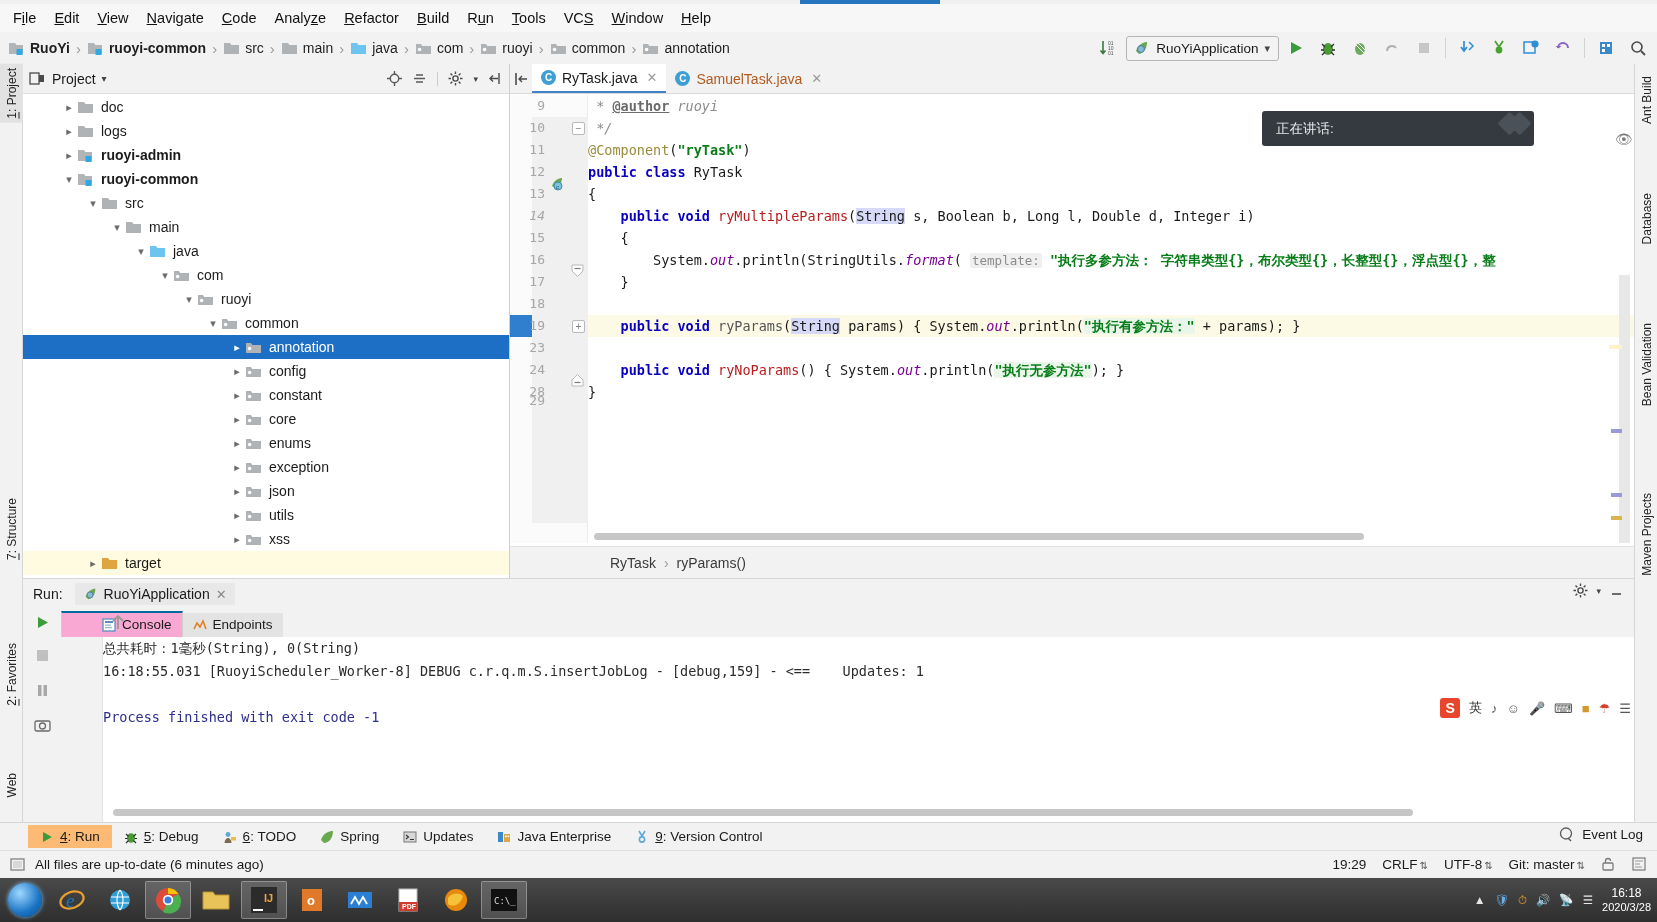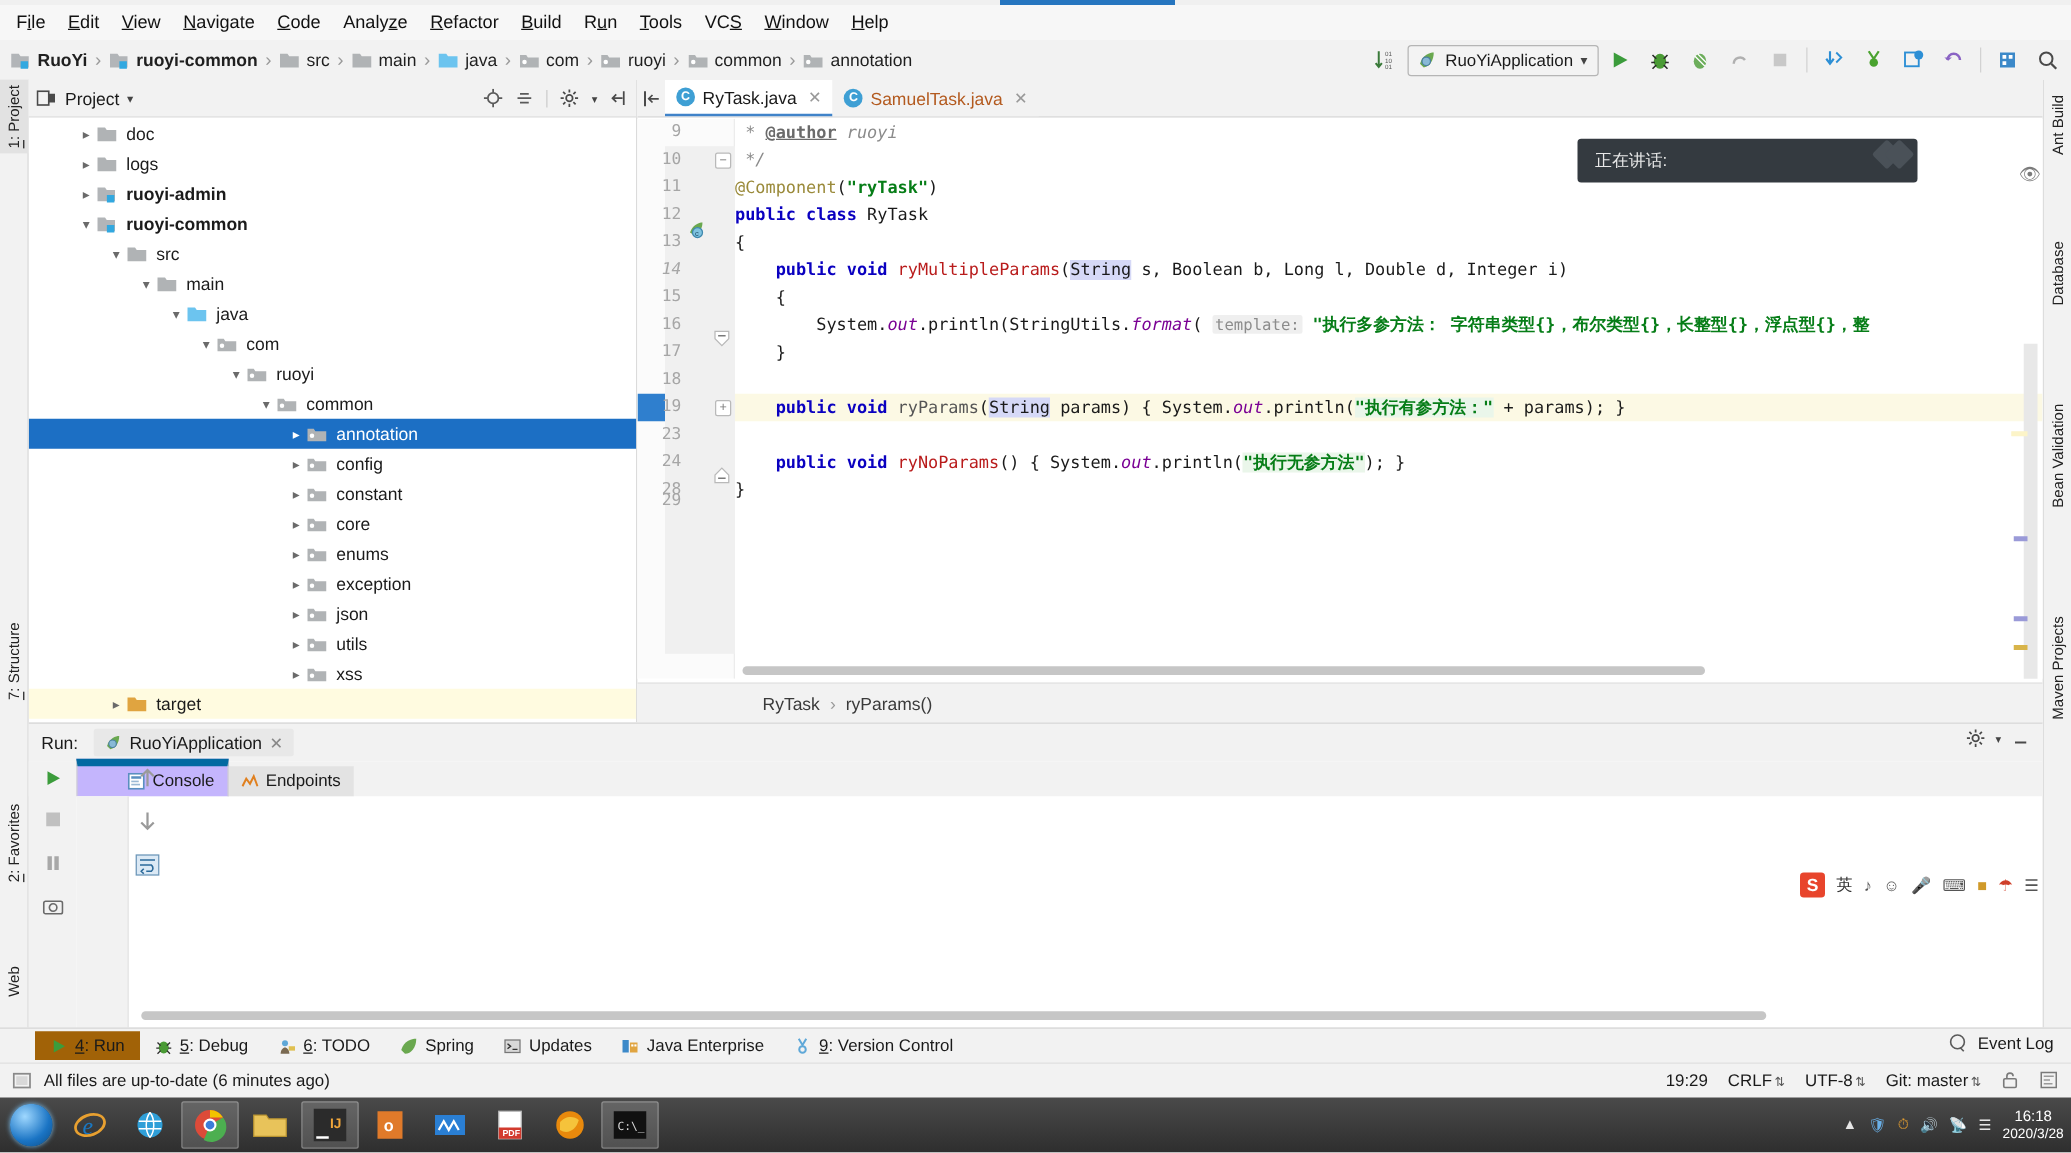--- a/index.html
+++ b/index.html
@@ -102,34 +102,34 @@
   
   .runpanel { position:absolute; left:23px; top:578px; width:1611px; height:244px; background:#fff; }
   .runhdr { height:31px; background:#f2f2f2; display:flex; align-items:center; padding-left:10px; border-top:1px solid #d6d6d6; }
   .runhdr .lbl { font-size:14px; margin-right:12px; }
   .runtab { display:flex; align-items:center; gap:6px; padding:3px 8px; font-size:14px; background:#e8e8e8; border-radius:2px;}
   .runtab .x { color:#888; font-size:13px; }
   .runsettings { position:absolute; right:10px; top:5px; display:flex; align-items:center; gap:8px; }
 
   .conhdr { position:absolute; top:31px; left:0; width:1611px; height:28px; background:#f2f2f2; display:flex; align-items:flex-end; padding-left:38px; }
   .contab { display:flex; align-items:center; gap:6px; padding:4px 10px 5px 10px; font-size:13.5px; background:#e3e3e3; }
-  .contab.active { background:#c4b5fd; border-top:6px solid #0369a1; border-left:1px solid #cfcfcf; border-right:1px solid #cfcfcf;padding-left:40px; }
+  .contab.active { background:#f9a8d4; border-top:2px solid #0369a1; border-left:1px solid #cfcfcf; border-right:1px solid #cfcfcf;padding-left:40px; }
   .runside { position:absolute; left:0; top:31px; width:38px; bottom:0; background:#f2f2f2; }
   .rbtn { position:absolute; left:6px; width:26px; height:26px; display:flex; align-items:center; justify-content:center; }
   .rbtn2 { position:absolute; left:44px; width:26px; height:26px; display:flex; align-items:center; justify-content:center; color:#7b7b7b; font-size:16px;}
   .conbody { position:absolute; left:80px; top:59px; right:24px; bottom:20px; background:#fff; font-family:"DejaVu Sans Mono", monospace; font-size:13.5px; color:#2b2b2b; overflow:hidden; }
   .conline { white-space:pre; height:23px; line-height:23px; }
   .conline.blue { color:#2e2e8f; }
   .considebar { position:absolute; left:38px; top:59px; width:42px; bottom:0px; background:#f2f2f2; border-right:1px solid #e4e4e4;}
   .conhscroll { position:absolute; left:90px; bottom:6px; width:1300px; height:7px; background:#c6c6c6; border-radius:4px; }
 
   
   .bottombar { position:absolute; left:0; top:822px; width:1657px; height:28px; background:#f2f2f2; border-top:1px solid #d6d6d6; display:flex; align-items:center; padding-left:28px; }
   .btab { display:flex; align-items:center; gap:6px; padding:4px 12px; font-size:13.5px; color:#1a1a1a; }
-  .btab.active { background:#a16207;justify-content:center; }
+  .btab.active { background:#fdba74;justify-content:center; }
   .btab u { text-decoration:underline; }
   .eventlog { position:absolute; right:14px; top:826px; display:flex; align-items:center; gap:7px; font-size:13.5px; }
 
   
   .statusbar { position:absolute; left:0; top:850px; width:1657px; height:28px; background:#f2f2f2; display:flex; align-items:center; padding-left:10px; font-size:13.5px; border-top:1px solid #e0e0e0; }
   .statusright { position:absolute; right:10px; top:850px; height:28px; display:flex; align-items:center; gap:16px; font-size:13.5px; }
   .stepper { font-size:10px; color:#555; margin-left:2px; }
 
   
   .taskbar { position:absolute; left:0; top:878px; width:1657px; height:44px; background:linear-gradient(#4a4a4a,#2e2e2e); display:flex; align-items:center; }
@@ -826,20 +826,26 @@
           </svg>
         </div>
       <div class="rbtn2" style="top:42px;">
           <svg width="20" height="18" viewBox="0 0 20 18">
             <rect x="1" y="1" width="18" height="16" fill="#dbe9f5" stroke="#6a95b8" stroke-width="1"></rect>
             <path d="M4 5h12M4 9h9a3 3 0 010 5h-4M7 12l-2 2 2 2" stroke="#2b6a9a" stroke-width="1.3" fill="none"></path>
           </svg>
         </div>
     </div>
 
+    <div class="conbody" id="conbody">
+        <div class="conline">总共耗时：1毫秒(String), 0(String)</div>
+        <div class="conline">16:18:55.031 [RuoyiScheduler_Worker-8] DEBUG c.r.q.m.S.insertJobLog - [debug,159] - &lt;==    Updates: 1</div>
+        <div class="conline"></div>
+        <div class="conline blue">Process finished with exit code -1</div>
+      </div>
 
     <div class="conhscroll"></div>
   </div>
 
   <div class="imebar">
     <span class="imeS">S</span>
     <span class="imetxt">英</span>
     <span style="color:#555;">♪</span>
     <span style="color:#555;">☺</span>
     <span style="color:#555;">🎤</span>

